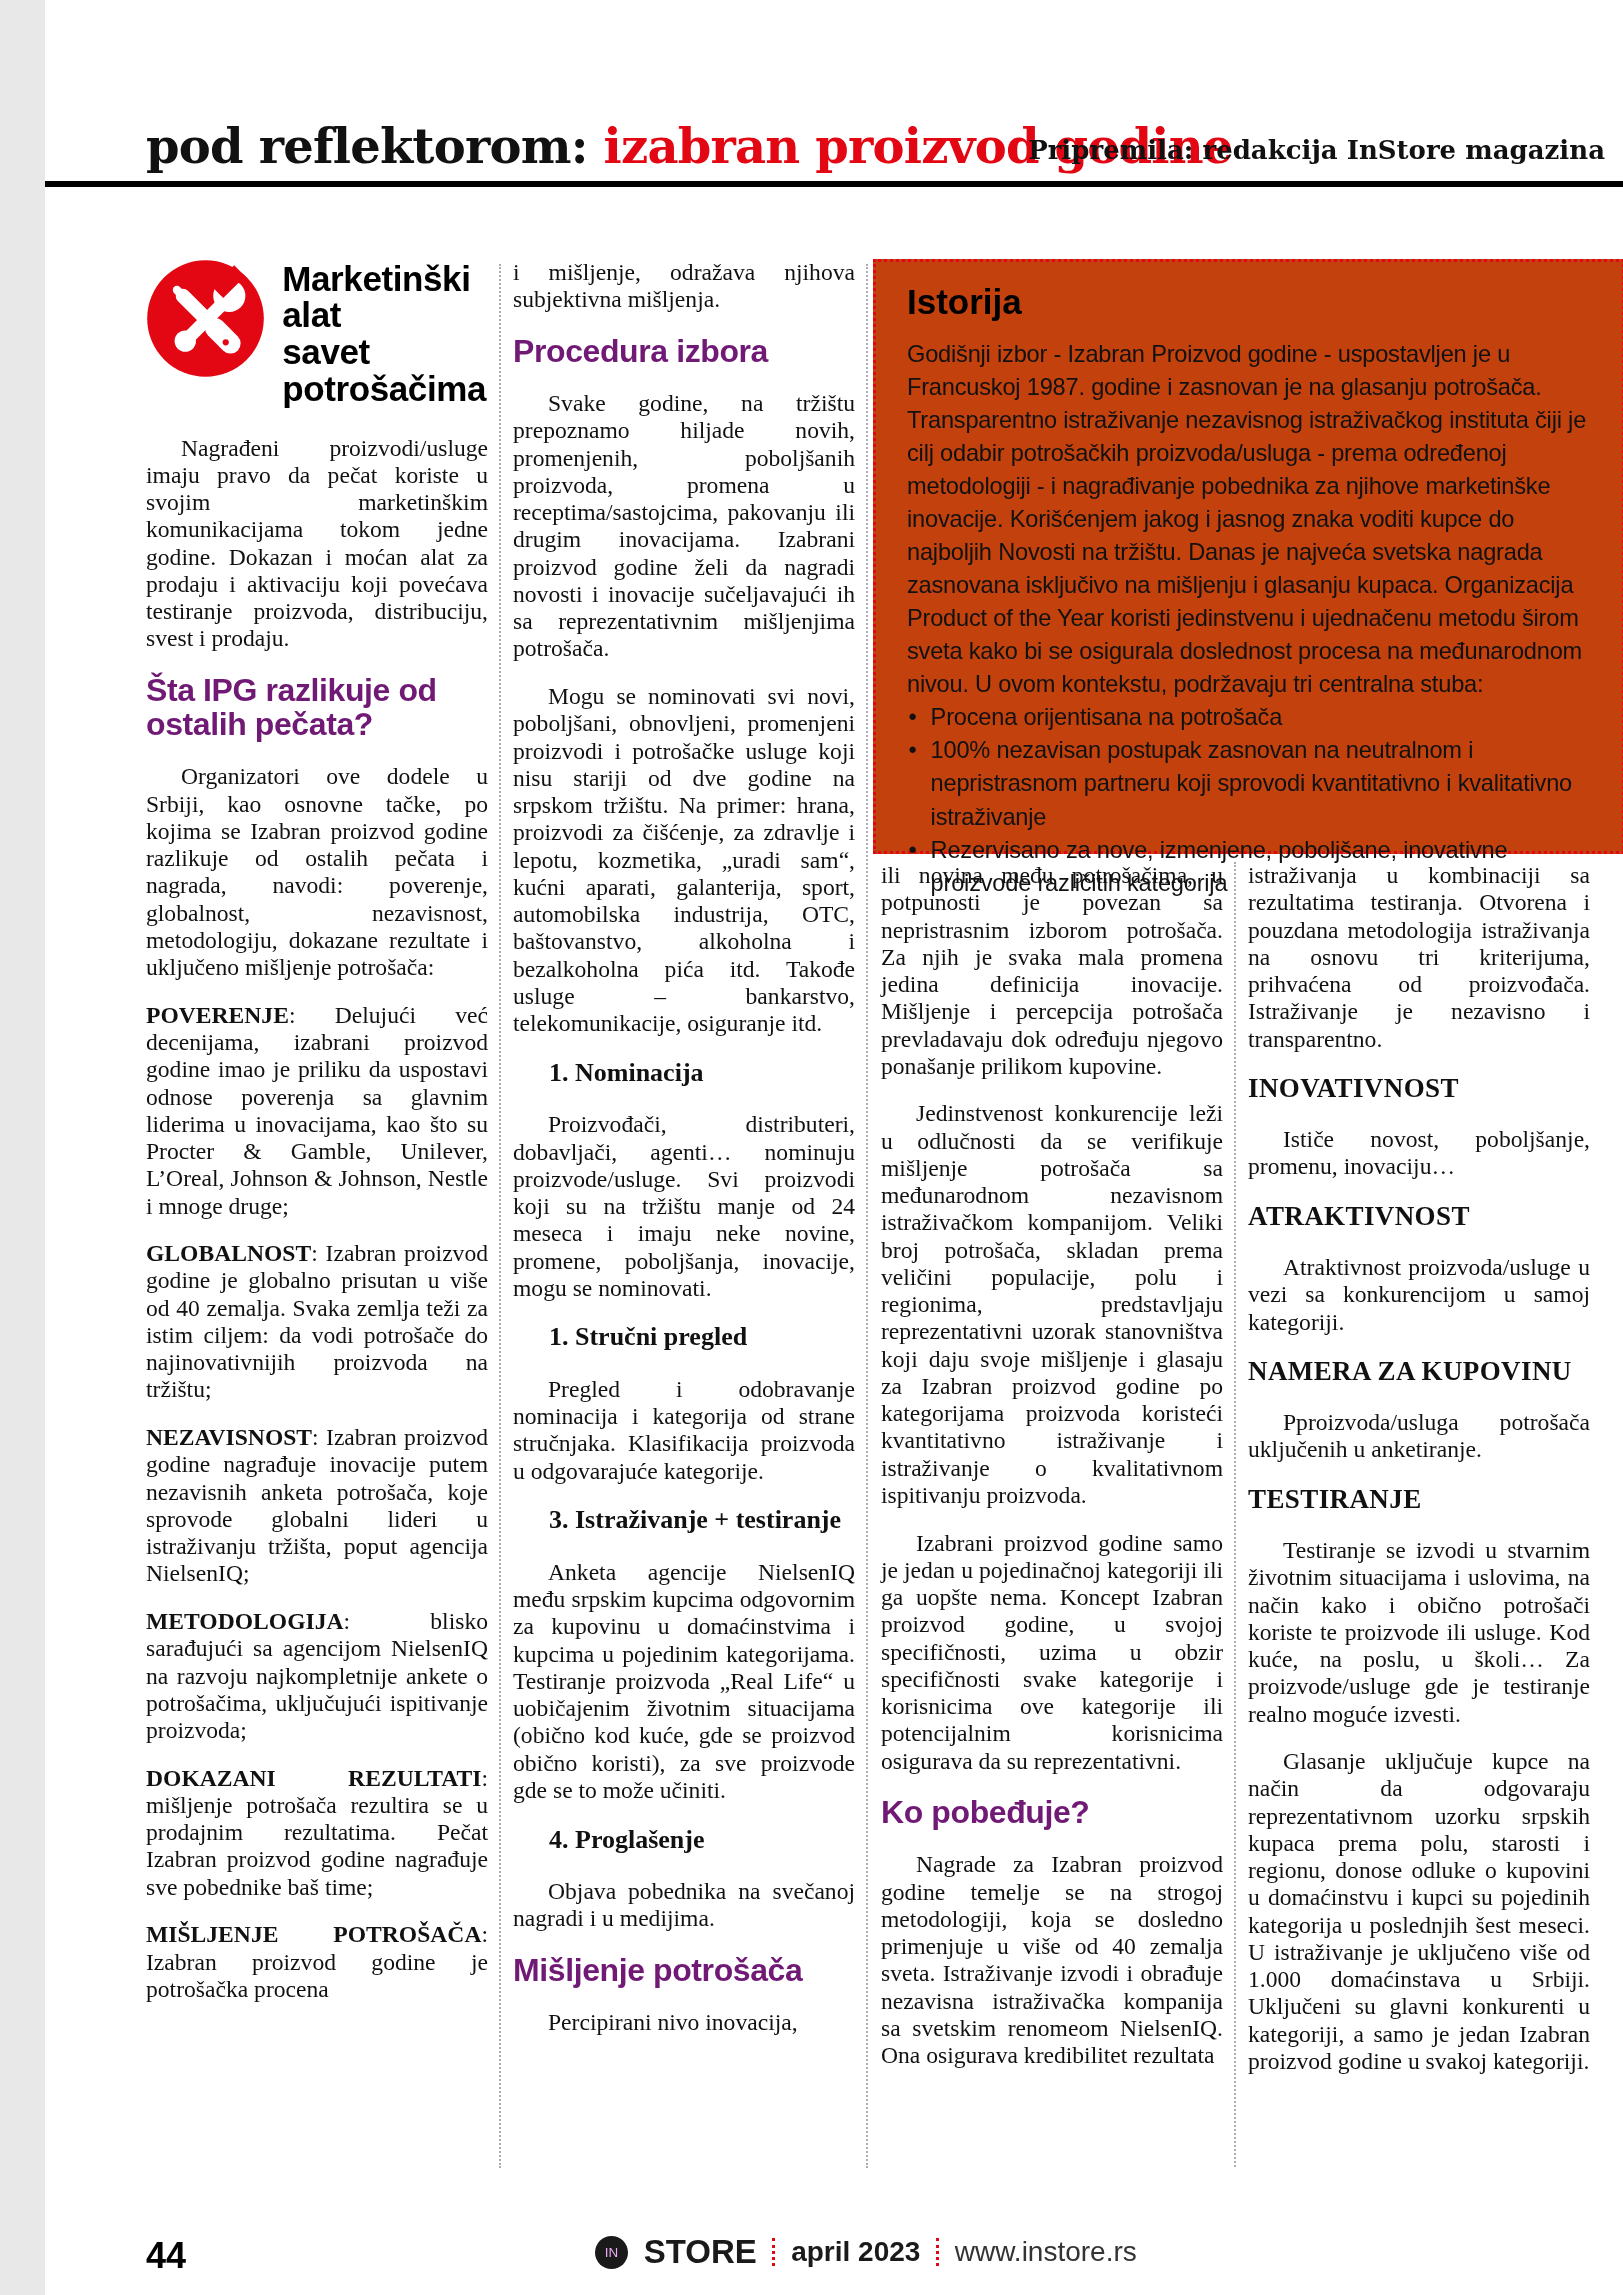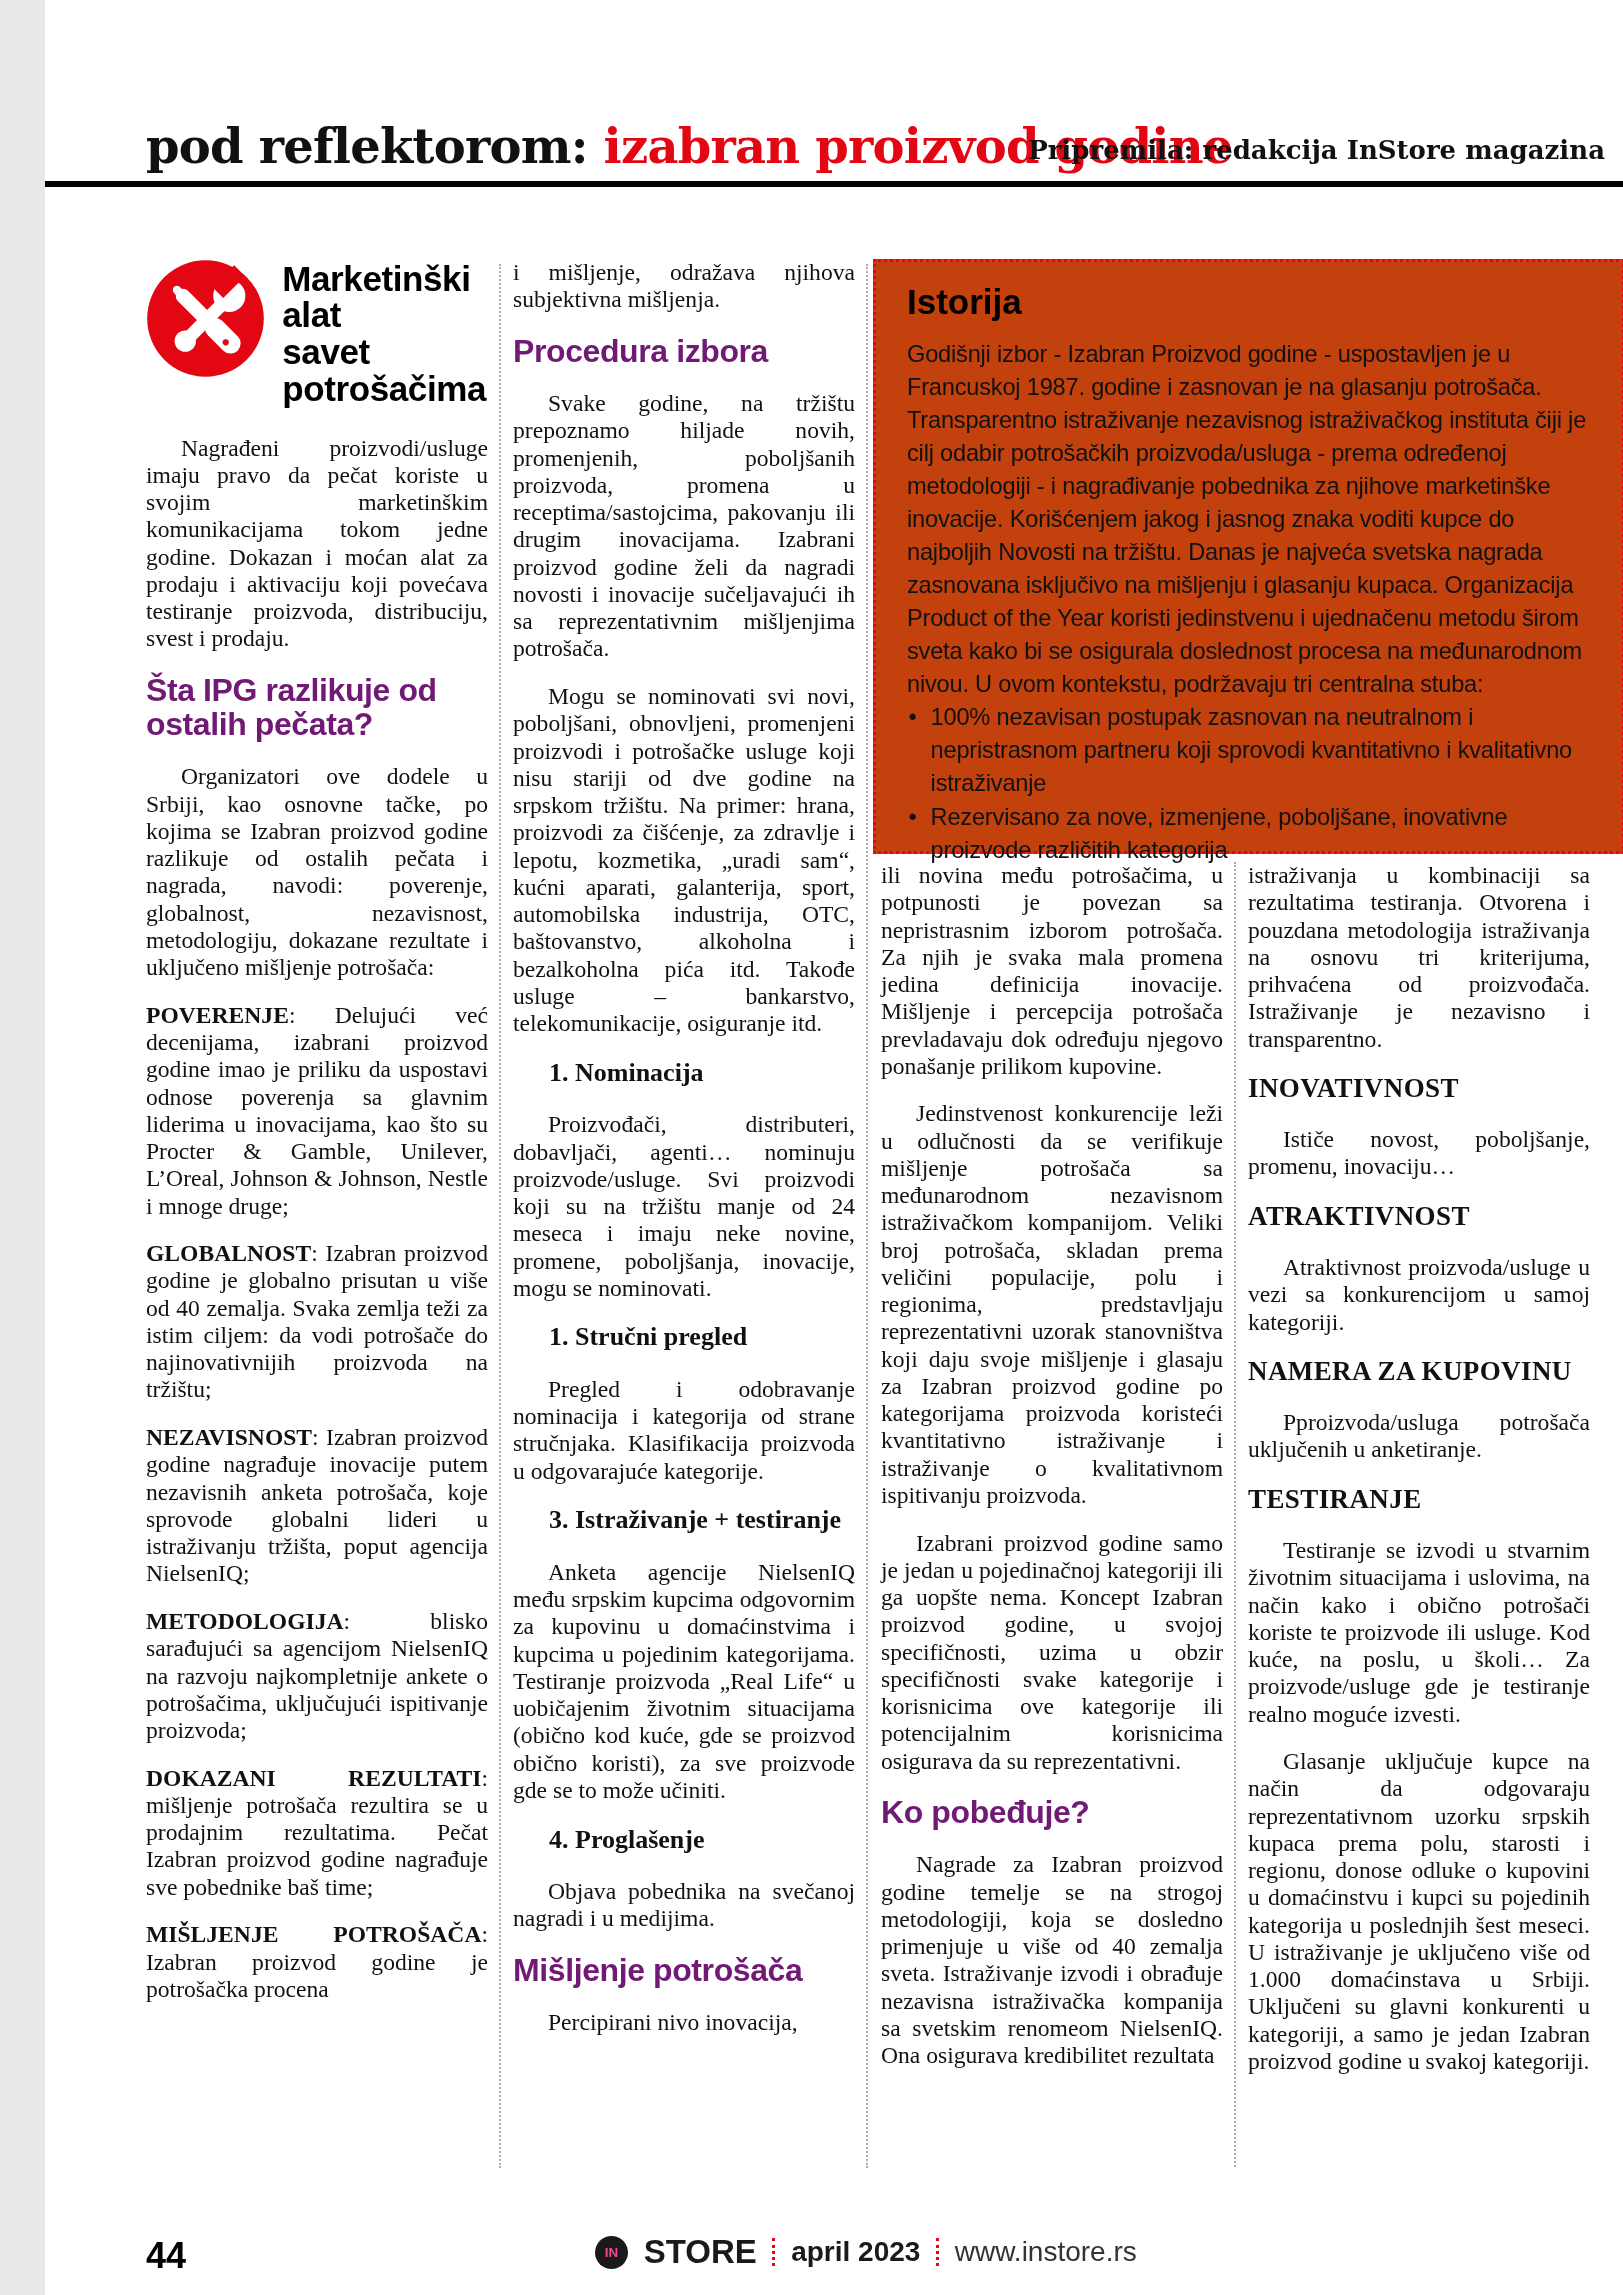--- a/index.html
+++ b/index.html
@@ -39,22 +39,22 @@
   .istorija p,.istorija li{font-family:"Liberation Sans",sans-serif;font-size:23.6px;line-height:1.4;
                letter-spacing:-0.2px;margin:0;color:#111;text-align:left;}
   .istorija ul{margin:0;padding:0;list-style:none;}
   .istorija li{position:relative;padding-left:23.6px;}
   .istorija li::before{content:"\2022";position:absolute;left:1.6px;}
   
   .pageno{position:absolute;left:101px;top:2235px;font-family:"Liberation Sans",sans-serif;
           font-weight:700;font-size:36px;color:#000;}
   .foot{position:absolute;left:550px;top:2233px;display:flex;align-items:center;gap:15.7px;
         font-family:"Liberation Sans",sans-serif;}
-  .logo-circle{width:33px;height:33px;border-radius:50%;background:#1a1a1a;color:#ec4899;
-        display:flex;align-items:center;justify-content:center;font-weight:700;font-size:13.4px;}
+  .logo-circle{width:33px;height:33px;border-radius:50%;background:#1a1a1a;color:#f0abfc;
+        display:flex;align-items:center;justify-content:center;font-weight:400;font-size:13.4px;}
   .brand{font-weight:700;font-size:33px;letter-spacing:0;color:#1a1a1a;}
   .fsep{height:28px;border-left:3.1px dotted #e30613;}
   .fdate{font-weight:700;font-size:28px;color:#1a1a1a;}
   .fsite{font-size:28px;color:#333;}
 </style>
 </head>
 <body>
 
 <div class="page">
 
@@ -114,20 +114,21 @@
     <h4 class="step-title">4. Proglašenje</h4>
     <p class="body indent">Objava pobednika na svečanoj nagradi i u medijima.</p>
     <h3 class="sans-head">Mišljenje potrošača</h3>
     <p class="body indent">Percipirani nivo inovacija,</p>
   </section>
 
   <aside class="istorija">
     <h3>Istorija</h3>
     <p>Godišnji izbor - Izabran Proizvod godine - uspostavljen je u Francuskoj 1987. godine i zasnovan je na glasanju potrošača. Transparentno istraživanje nezavisnog istraživačkog instituta čiji je cilj odabir potrošačkih proizvoda/usluga - prema određenoj metodologiji - i nagrađivanje pobednika za njihove marketinške inovacije. Korišćenjem jakog i jasnog znaka voditi kupce do najboljih Novosti na tržištu. Danas je najveća svetska nagrada zasnovana isključivo na mišljenju i glasanju kupaca. Organizacija Product of the Year koristi jedinstvenu i ujednačenu metodu širom sveta kako bi se osigurala doslednost procesa na međunarodnom nivou. U ovom kontekstu, podržavaju tri centralna stuba:</p>
     <ul>
+      <li>Procena orijentisana na potrošača</li>
       <li>100% nezavisan postupak zasnovan na neutralnom i nepristrasnom partneru koji sprovodi kvantitativno i kvalitativno istraživanje</li>
       <li>Rezervisano za nove, izmenjene, poboljšane, inovativne proizvode različitih kategorija</li>
     </ul>
   </aside>
 
   <section class="col c3">
     <p class="body">ili novina među potrošačima, u potpunosti je povezan sa nepristrasnim izborom potrošača. Za njih je svaka mala promena jedina definicija inovacije. Mišljenje i percepcija potrošača prevladavaju dok određuju njegovo ponašanje prilikom kupovine.</p>
     <p class="body indent">Jedinstvenost konkurencije leži u odlučnosti da se verifikuje mišljenje potrošača sa međunarodnom nezavisnom istraživačkom kompanijom. Veliki broj potrošača, skladan prema veličini populacije, polu i regionima, predstavljaju reprezentativni uzorak stanovništva koji daju svoje mišljenje i glasaju za Izabran proizvod godine po kategorijama proizvoda koristeći kvantitativno istraživanje i istraživanje o kvalitativnom ispitivanju proizvoda.</p>
     <p class="body indent">Izabrani proizvod godine samo je jedan u pojedinačnoj kategoriji ili ga uopšte nema. Koncept Izabran proizvod godine, u svojoj specifičnosti, uzima u obzir specifičnosti svake kategorije i korisnicima ove kategorije ili potencijalnim korisnicima osigurava da su reprezentativni.</p>
     <h3 class="sans-head">Ko pobeđuje?</h3>

